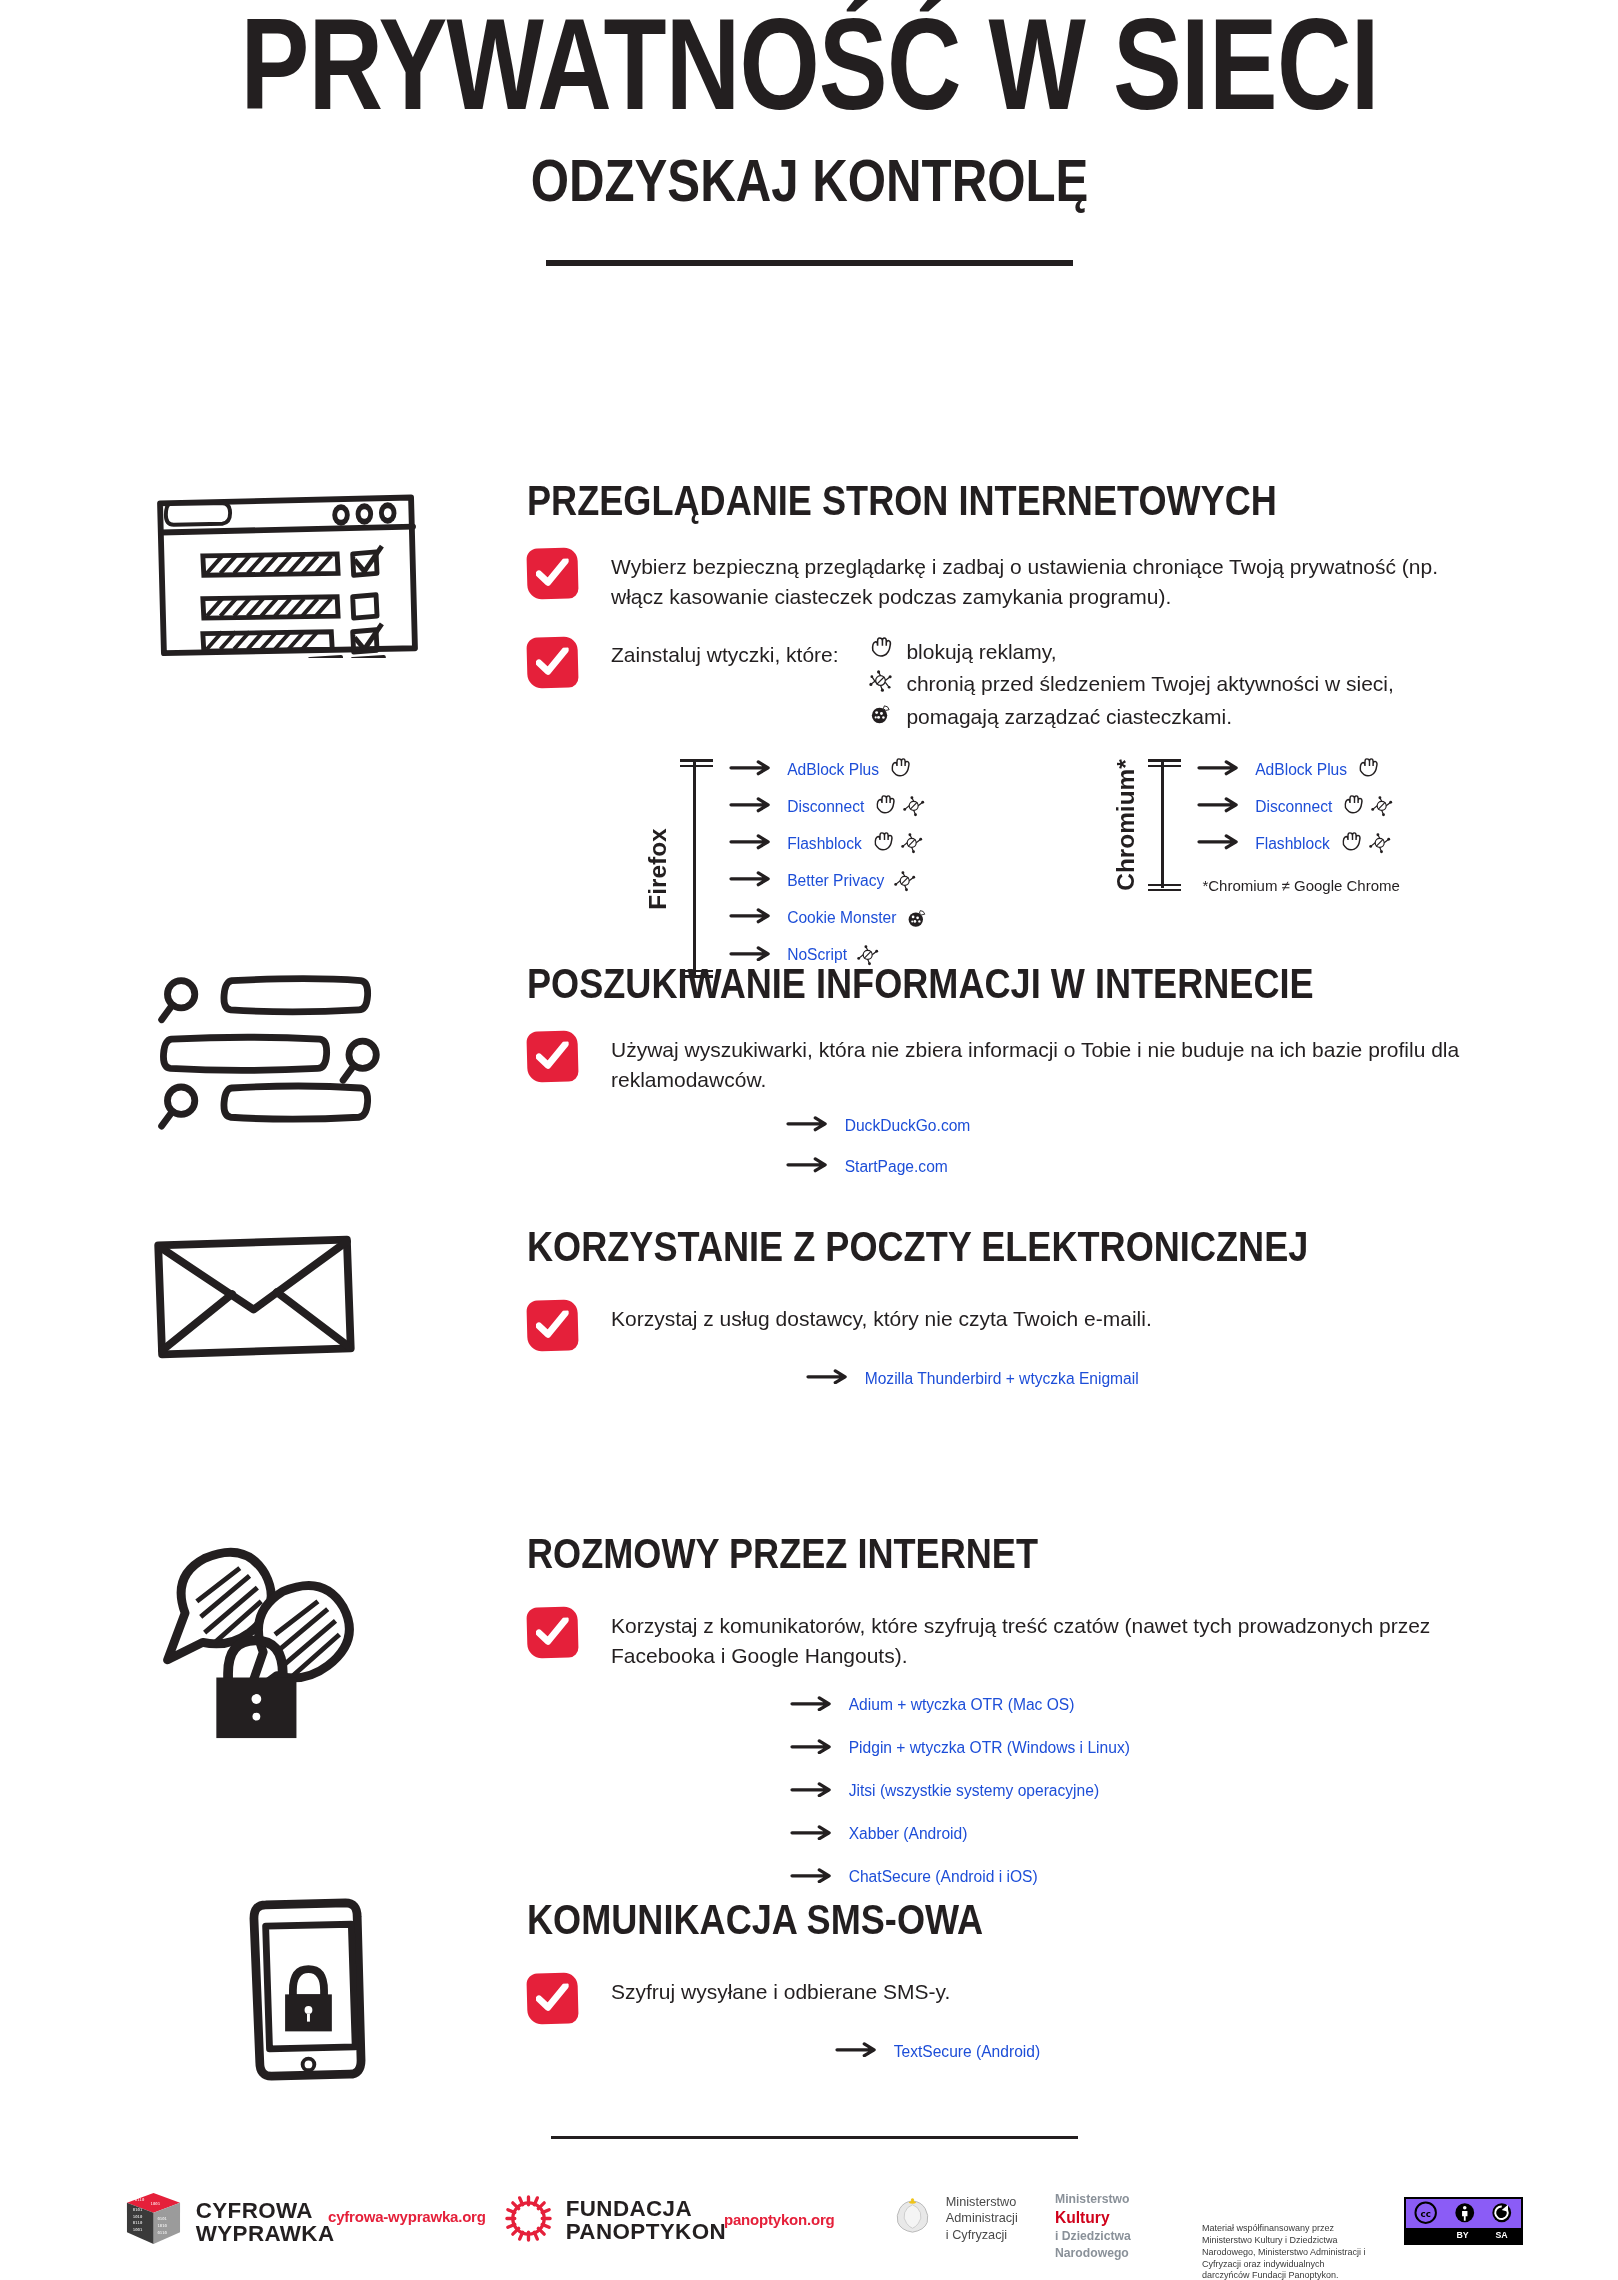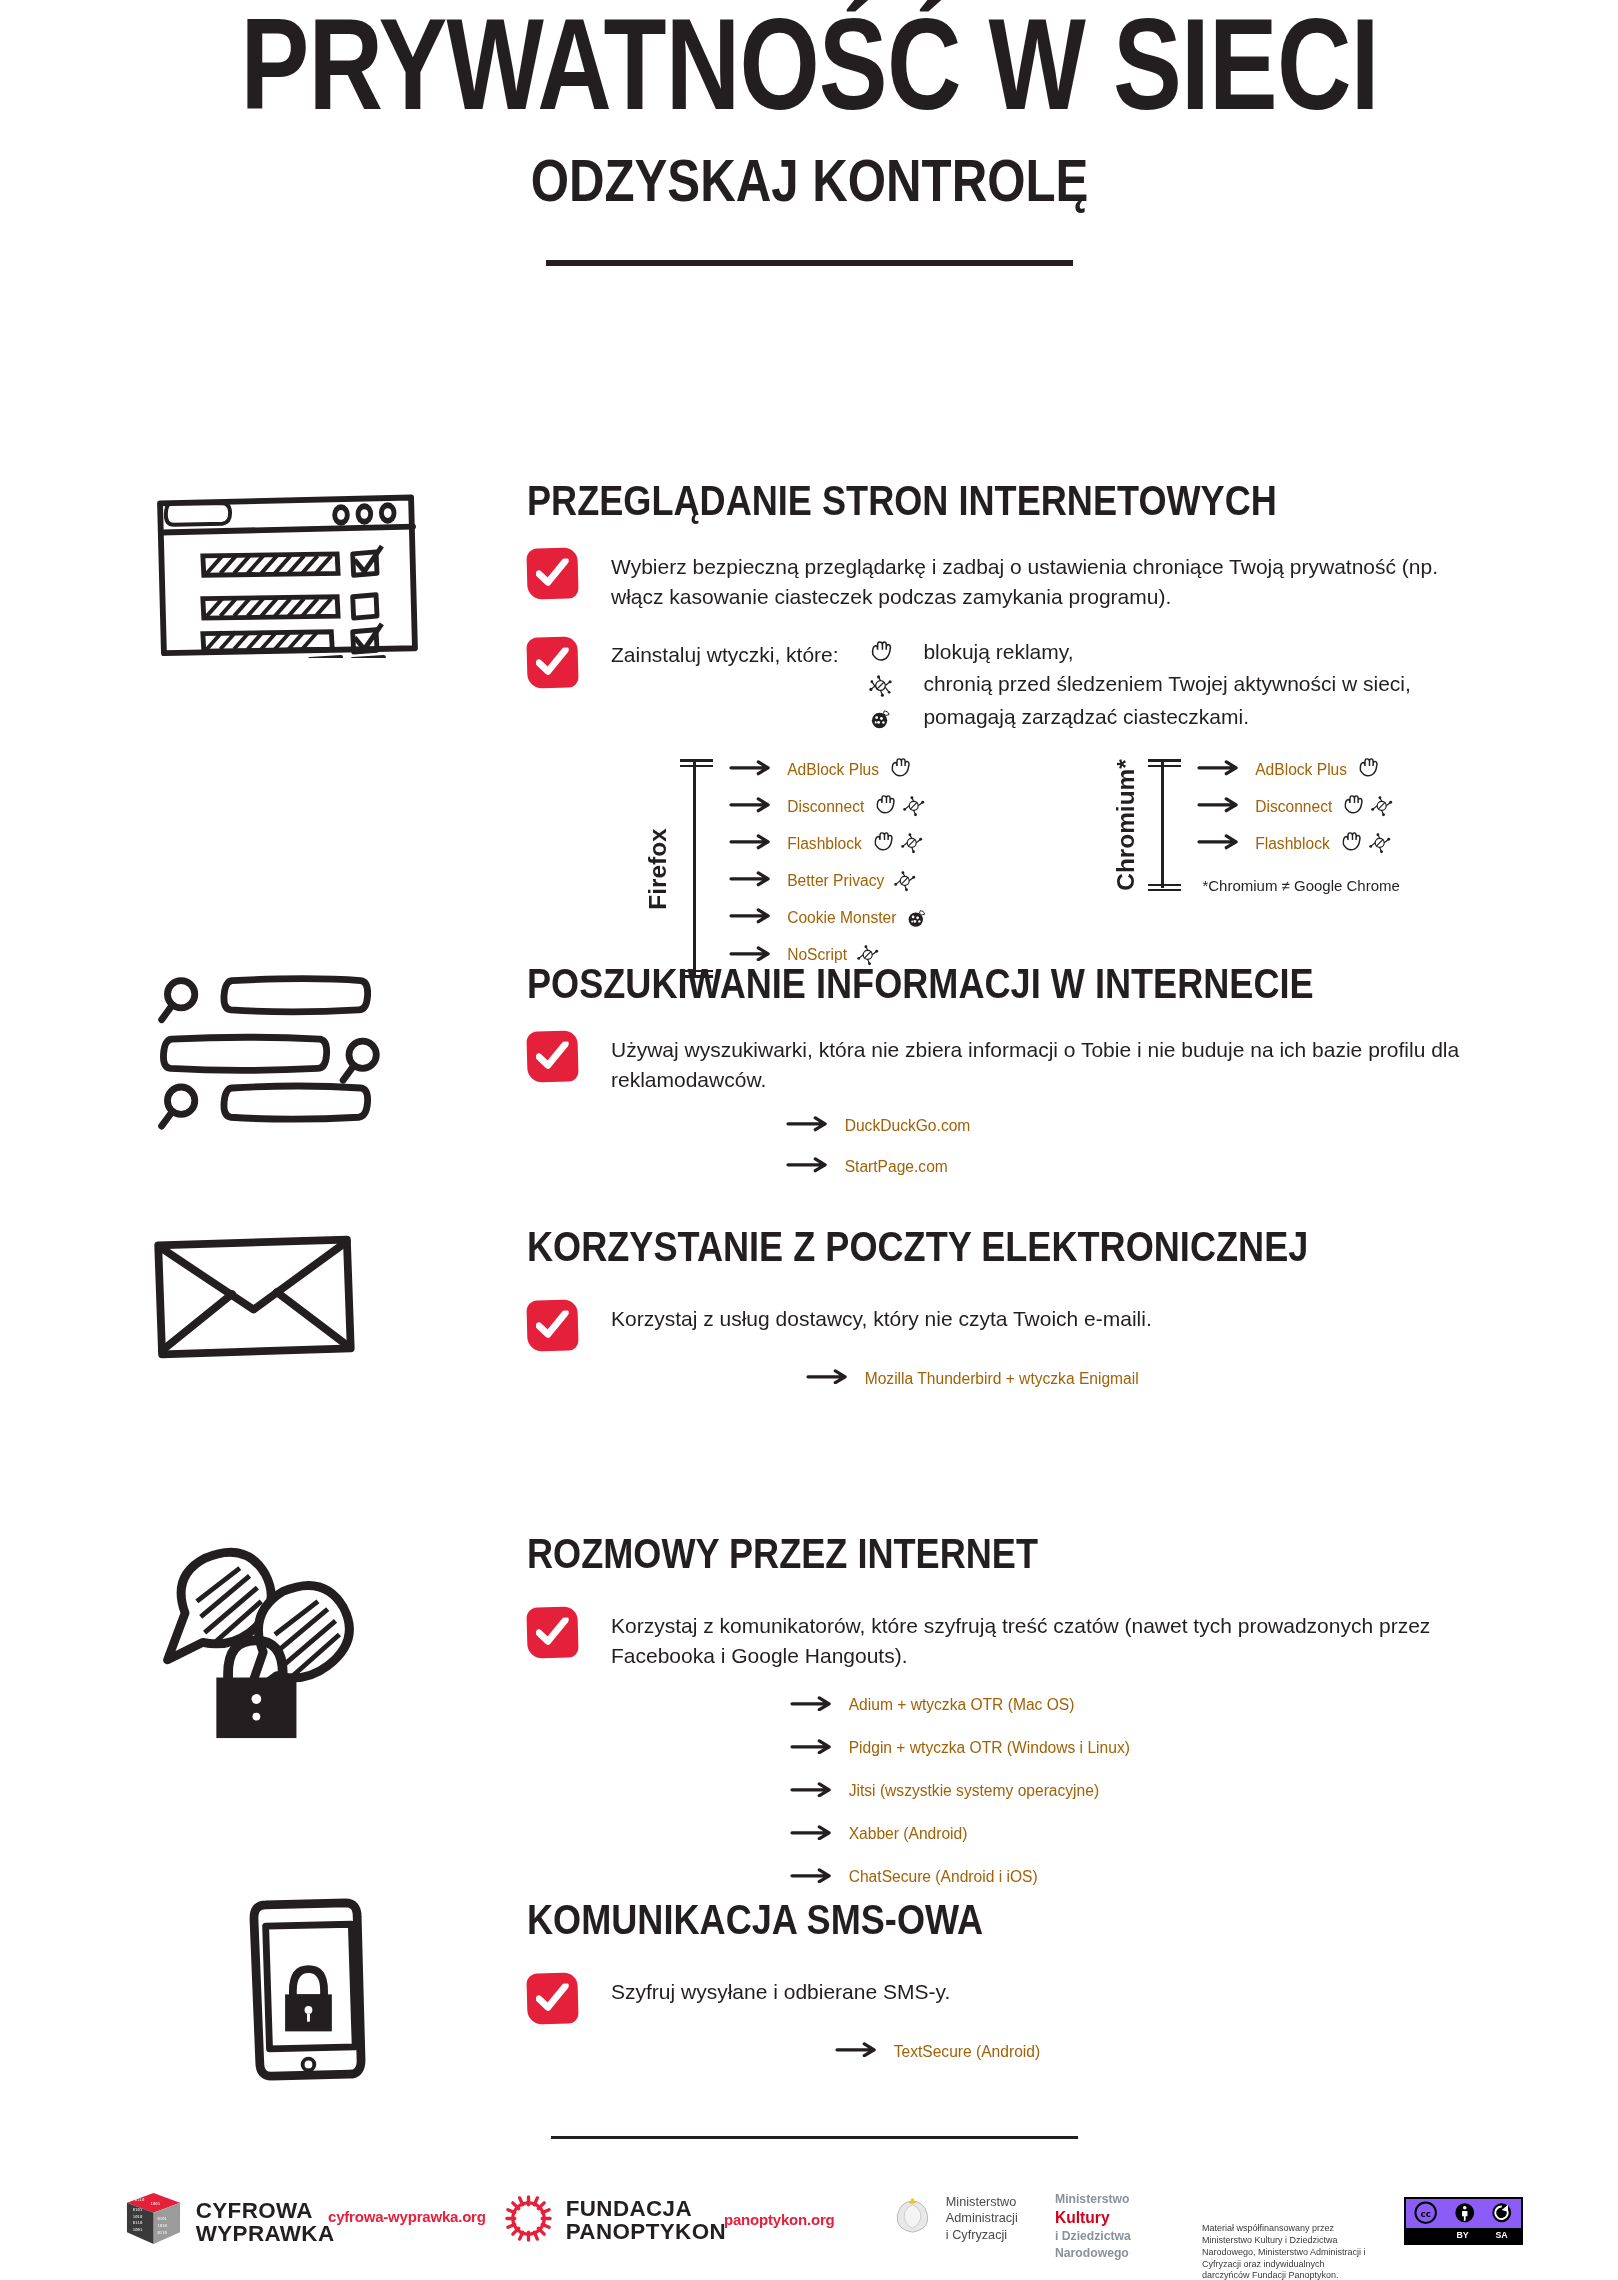--- a/index.html
+++ b/index.html
@@ -38,27 +38,27 @@
   .bullet{display:flex;align-items:flex-start;margin-top:25px;}
   .tick{
     flex:0 0 auto;width:51px;height:51px;background:#e5203a;
     border-radius:10.7px 13.7px 9.8px 14.6px;position:relative;
     transform:rotate(-1.5deg);margin-right:33px;
   }
   .tick svg{position:absolute;left:8.8px;top:10.7px;}
   .btext{font-size:21px;line-height:1.42;color:#231f20;padding-top:3.9px;max-width:878px;}
   .inline-lead{font-size:21px;line-height:1.42;padding-top:2.9px;white-space:nowrap;}
   .iitems{margin-left:25px;}
-  .iitem{display:flex;align-items:flex-end;font-size:21px;line-height:1.42;margin-bottom:2.9px;gap:17px;}
+  .iitem{display:flex;align-items:flex-start;font-size:21px;line-height:1.42;margin-bottom:2.9px;}
   .iitem .gi{width:33px;display:flex;justify-content:center;margin-right:9.8px;}
 
   
   .arow{display:flex;align-items:center;margin-bottom:13.7px;}
   .arow .ar{flex:0 0 auto;margin-right:13.7px;}
-  .arow .lbl{font-size:15.6px;color:#a16207;white-space:nowrap;}
+  .arow .lbl{font-size:15.6px;color:#1d4ed8;white-space:nowrap;}
   .arow .ic{margin-left:8.8px;display:flex;align-items:center;}
   .arow .ic span{margin-right:5.9px;display:inline-flex;}
 
   
   .cols{position:relative;margin-top:21.5px;height:176px;}
   .col{position:absolute;top:0;display:flex;align-items:stretch;}
   .brace{position:relative;width:45px;}
   .brace .vb{position:absolute;left:29px;top:5.9px;bottom:5.9px;width:2.9px;background:#231f20;}
   .brace .tb,.brace .bb{position:absolute;left:15.6px;width:33px;height:2.9px;background:#231f20;}
   .brace .tb{top:2.9px;} .brace .bb{bottom:2.9px;}

